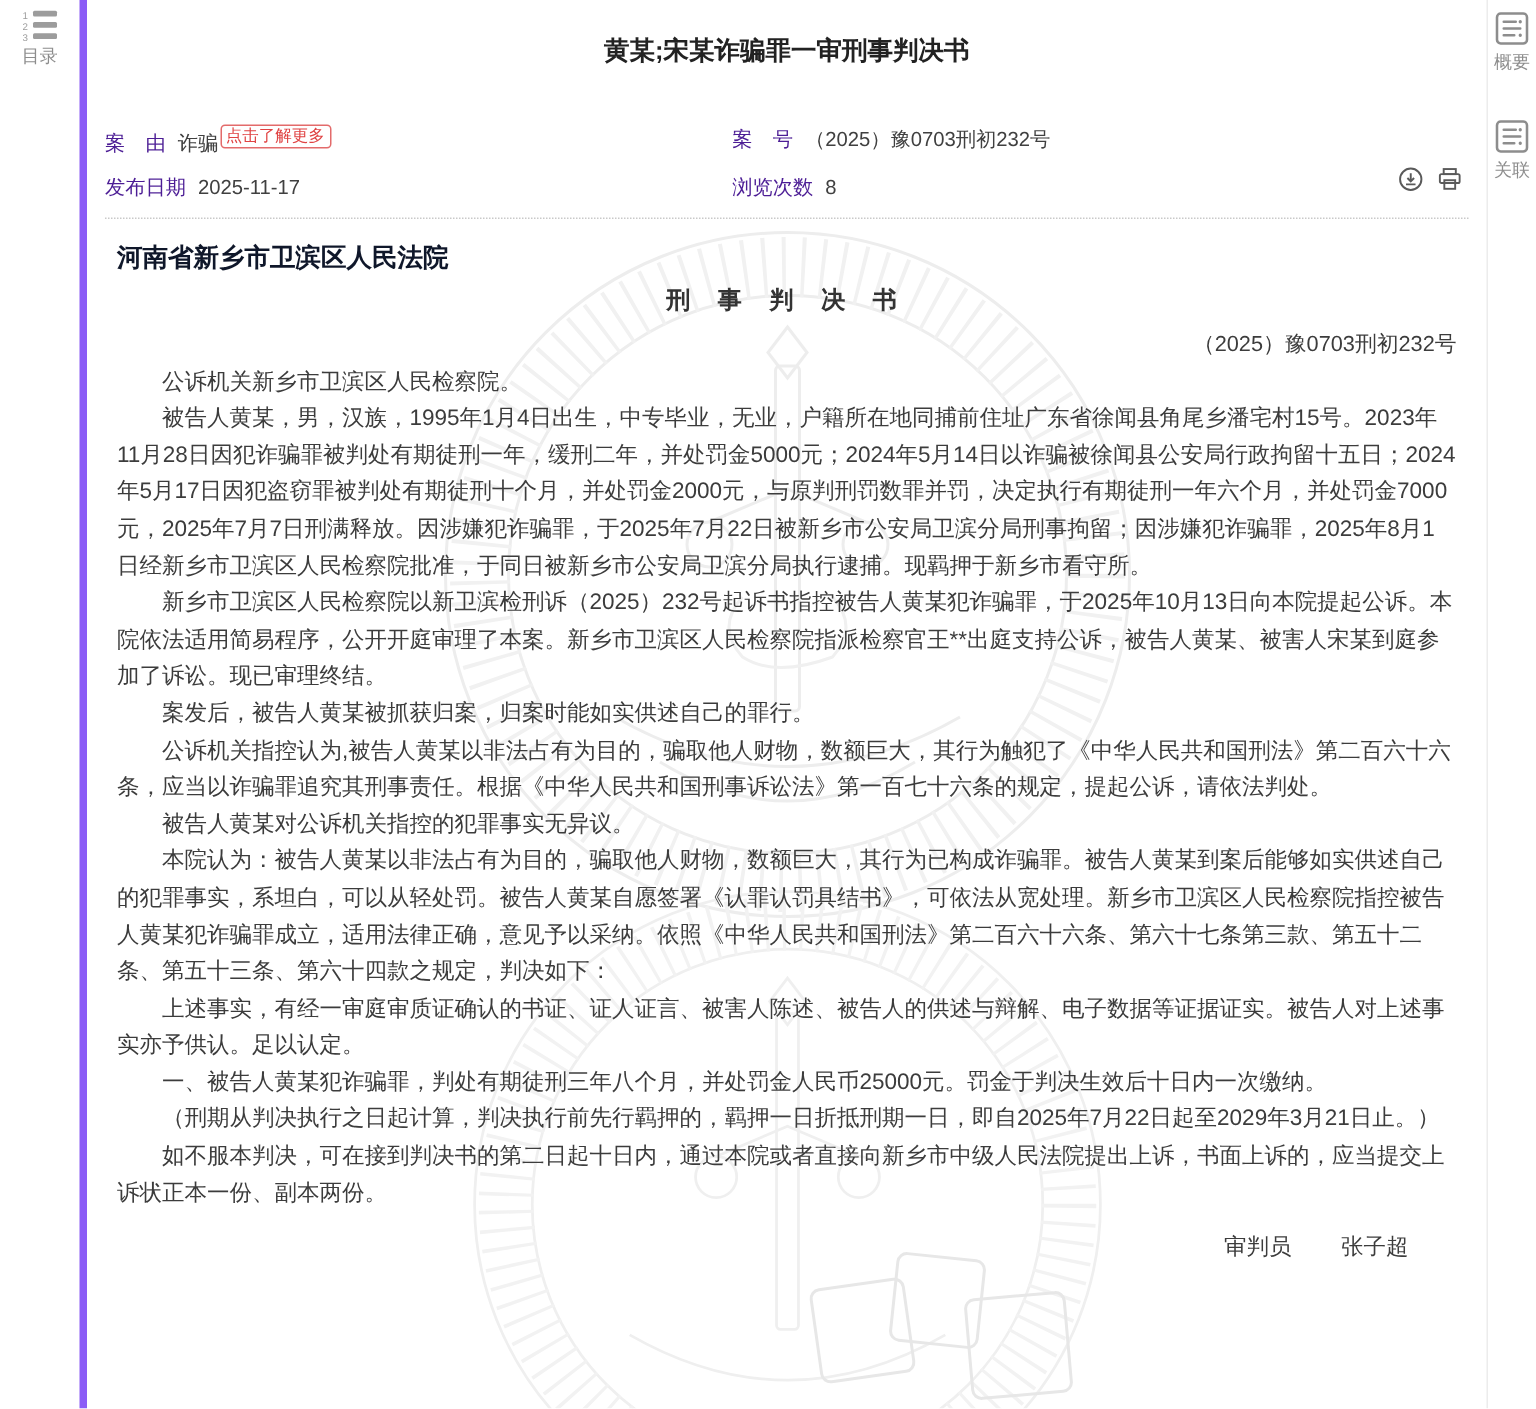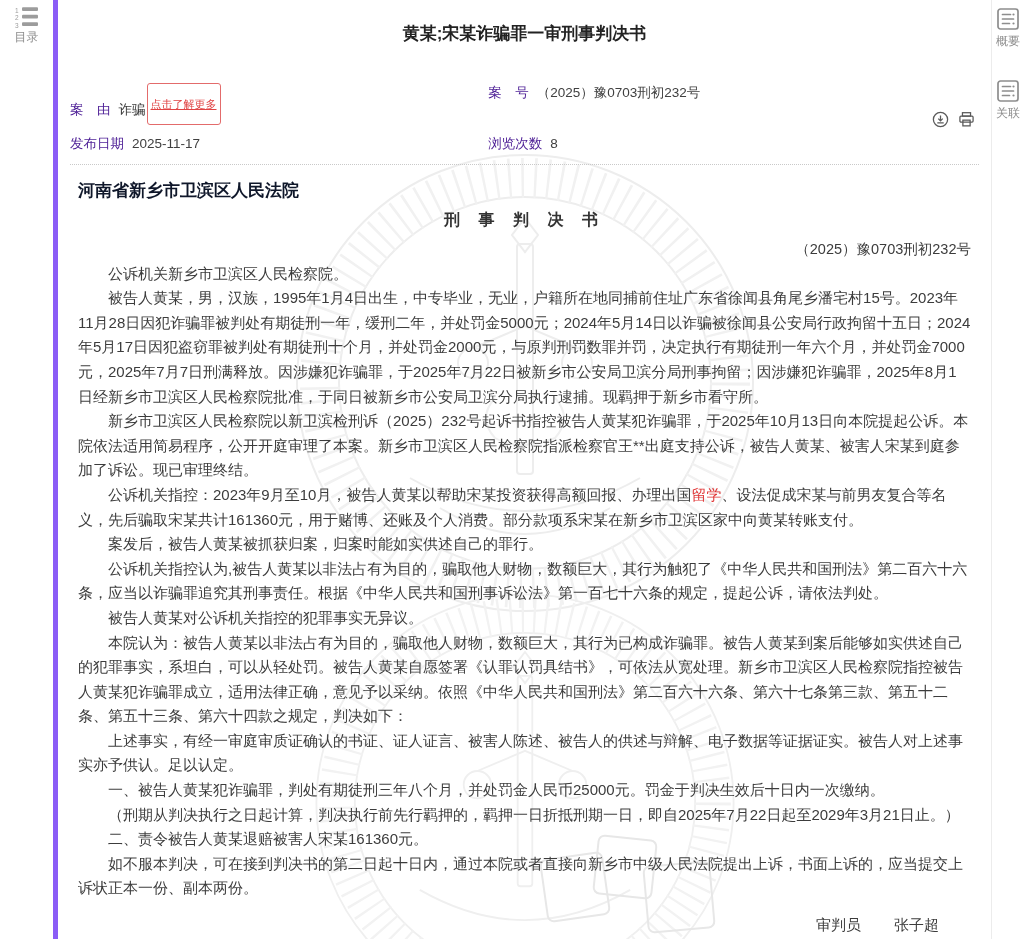--- a/index.html
+++ b/index.html
@@ -19,21 +19,21 @@
   .content{flex:1;position:relative;padding:0 12px;box-sizing:border-box;overflow:hidden;}
   .layer-text{position:relative;z-index:1;}
   .doc-title{margin-top:22px;text-align:center;font-size:17px;font-weight:bold;color:#222;}
   
   .meta{margin-top:38px;position:relative;font-size:13.5px;}
   .meta-grid{display:grid;grid-template-columns:46% 54%;row-gap:9px;}
   .meta-item{line-height:20px;}
   .meta-label{color:#4c1d95;margin-right:8px;}
   .meta-value{color:#404040;}
   .cause-badge{display:inline-block;border:1px solid #e36b6b;color:#e04343;font-size:11px;
-    line-height:14px;padding:13px 3px;border-radius:3px;vertical-align:6px;margin-left:1px;cursor:pointer;background:#fff;text-decoration:underline;}
+    line-height:14px;padding:0 3px;border-radius:3px;vertical-align:6px;margin-left:1px;cursor:pointer;background:#fff;}
   .meta-actions{position:absolute;right:4px;top:28px;display:flex;gap:9px;}
   .icon-btn{cursor:pointer;display:block;}
   .dotted-sep{border:none;border-top:1px dotted #c9c9c9;margin:10px 0 0 0;}
   
   .doc{padding:14px 8px 0 8px;font-size:15px;line-height:24.6px;color:#3c3c3c;}
   .court-name{text-align:left;font-weight:bold;font-size:17px;color:#0f172a;line-height:24px;}
   .doc-type{text-align:center;font-weight:bold;font-size:16px;letter-spacing:7px;color:#333;line-height:24px;margin-top:5px;}
   .case-no{text-align:right;font-size:14.5px;margin-top:5px;}
   .doc p{margin:0;text-indent:2em;}
   .redlink{color:#e03434;text-decoration:none;cursor:pointer;}
@@ -144,30 +144,28 @@
 
       <div class="doc">
         <div class="court-name">河南省新乡市卫滨区人民法院</div>
         <div class="doc-type">刑 事 判 决 书</div>
         <div class="case-no">（2025）豫0703刑初232号</div>
 
         <p>公诉机关新乡市卫滨区人民检察院。</p>
         <p>被告人黄某，男，汉族，1995年1月4日出生，中专毕业，无业，户籍所在地同捕前住址广东省徐闻县角尾乡潘宅村15号。2023年11月28日因犯诈骗罪被判处有期徒刑一年，缓刑二年，并处罚金5000元；2024年5月14日以诈骗被徐闻县公安局行政拘留十五日；2024年5月17日因犯盗窃罪被判处有期徒刑十个月，并处罚金2000元，与原判刑罚数罪并罚，决定执行有期徒刑一年六个月，并处罚金7000元，2025年7月7日刑满释放。因涉嫌犯诈骗罪，于2025年7月22日被新乡市公安局卫滨分局刑事拘留；因涉嫌犯诈骗罪，2025年8月1日经新乡市卫滨区人民检察院批准，于同日被新乡市公安局卫滨分局执行逮捕。现羁押于新乡市看守所。</p>
         <p>新乡市卫滨区人民检察院以新卫滨检刑诉（2025）232号起诉书指控被告人黄某犯诈骗罪，于2025年10月13日向本院提起公诉。本院依法适用简易程序，公开开庭审理了本案。新乡市卫滨区人民检察院指派检察官王**出庭支持公诉，被告人黄某、被害人宋某到庭参加了诉讼。现已审理终结。</p>
 
-        <p><span>公诉机关指控：2023年9月至10月，被告人黄某以帮助宋某投资获得高额回报、办理出国</span><a class="redlink">留学</a><span>、设法促成宋某与前男友复合等名义，先后骗取宋某共计161360元，用于赌博、还账及个人消费。部分款项系宋某在新乡市卫滨区家中向黄某转账支付。</span></p>
 
         <p>案发后，被告人黄某被抓获归案，归案时能如实供述自己的罪行。</p>
         <p>公诉机关指控认为,被告人黄某以非法占有为目的，骗取他人财物，数额巨大，其行为触犯了《中华人民共和国刑法》第二百六十六条，应当以诈骗罪追究其刑事责任。根据《中华人民共和国刑事诉讼法》第一百七十六条的规定，提起公诉，请依法判处。</p>
         <p>被告人黄某对公诉机关指控的犯罪事实无异议。</p>
         <p>本院认为：被告人黄某以非法占有为目的，骗取他人财物，数额巨大，其行为已构成诈骗罪。被告人黄某到案后能够如实供述自己的犯罪事实，系坦白，可以从轻处罚。被告人黄某自愿签署《认罪认罚具结书》，可依法从宽处理。新乡市卫滨区人民检察院指控被告人黄某犯诈骗罪成立，适用法律正确，意见予以采纳。依照《中华人民共和国刑法》第二百六十六条、第六十七条第三款、第五十二条、第五十三条、第六十四款之规定，判决如下：</p>
         <p>上述事实，有经一审庭审质证确认的书证、证人证言、被害人陈述、被告人的供述与辩解、电子数据等证据证实。被告人对上述事实亦予供认。足以认定。</p>
         <p>一、被告人黄某犯诈骗罪，判处有期徒刑三年八个月，并处罚金人民币25000元。罚金于判决生效后十日内一次缴纳。</p>
         <p>（刑期从判决执行之日起计算，判决执行前先行羁押的，羁押一日折抵刑期一日，即自2025年7月22日起至2029年3月21日止。）</p>
-        <p>二、责令被告人黄某退赔被害人宋某161360元。</p>
         <p>如不服本判决，可在接到判决书的第二日起十日内，通过本院或者直接向新乡市中级人民法院提出上诉，书面上诉的，应当提交上诉状正本一份、副本两份。</p>
 
         <div class="signature">
           <div><span>审判员</span><span class="sig-gap"></span><span>张子超</span></div>
 
         </div>
       </div>
     </div>
   </div>
 

